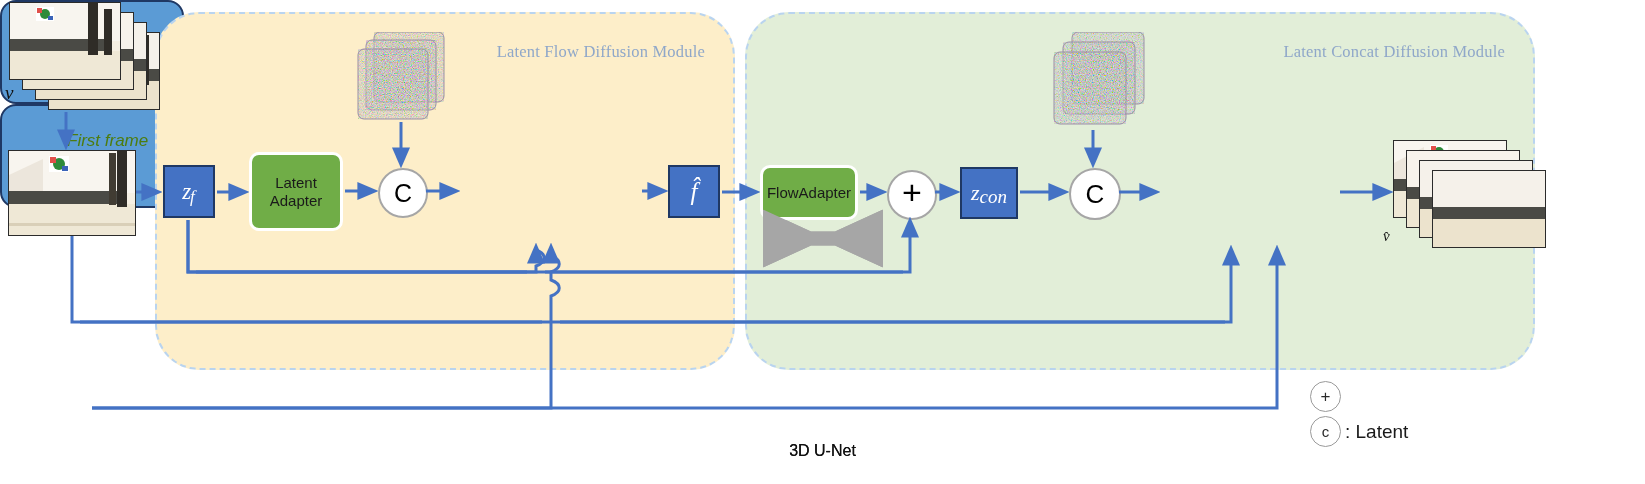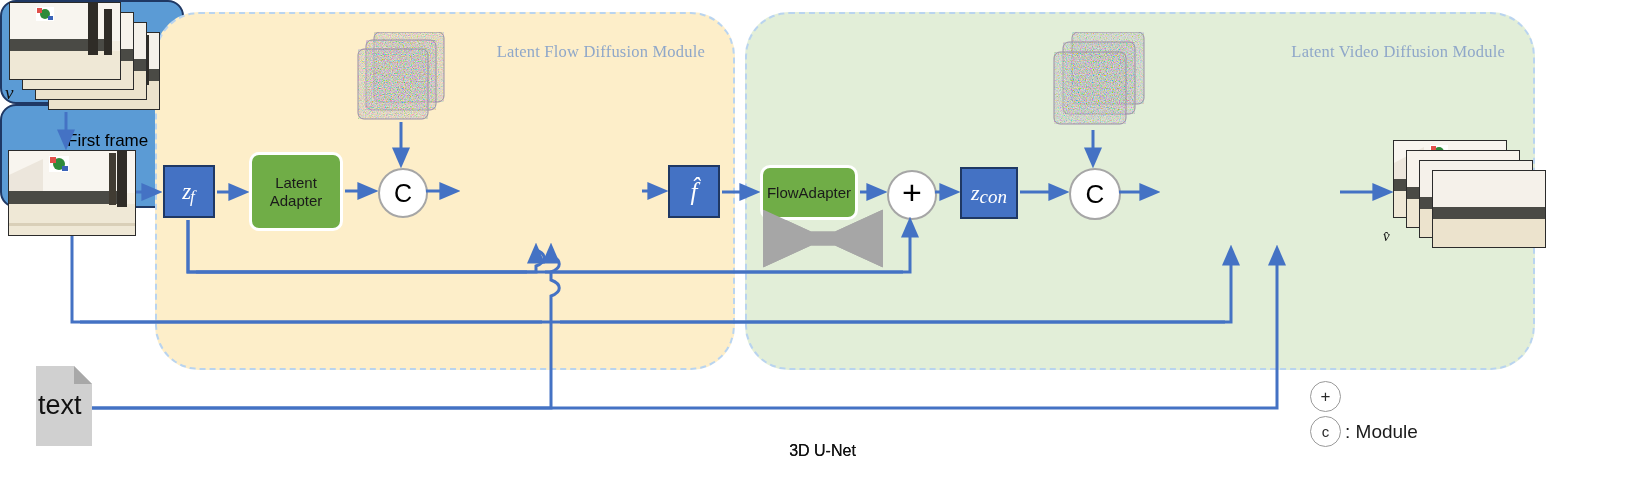--- a/index.html
+++ b/index.html
@@ -60,32 +60,32 @@
   #legend{position:absolute;left:1310px;top:379px;}
   .legend-row{display:flex;align-items:center;height:35px;}
   .legend-sym{width:29px;height:29px;border-radius:50%;border:1.6px solid #9a9a9a;
               background:#fff;display:flex;align-items:center;justify-content:center;
               font-size:17px;color:#2b2b2b;margin-right:4px;flex:0 0 auto;}
   .legend-txt{font-size:19px;color:#1a1a1a;white-space:nowrap;}
 
   
   .mathlbl{position:absolute;font-family:"Liberation Serif",serif;font-style:italic;
            color:#111;}
-  .plain-lbl{position:absolute;font-size:17px;color:#000000;white-space:nowrap;}
+  .plain-lbl{position:absolute;font-size:17px;color:#4d7c0f;white-space:nowrap;font-style:italic;}
 </style>
 </head>
 <body>
 
 <div id="stage">
 
   <div class="module" id="mod-flow">
     <div class="module-label" id="lbl-flow">Latent Flow Diffusion Module</div>
   </div>
   <div class="module" id="mod-video">
-    <div class="module-label" id="lbl-video">Latent Video Diffusion Module</div>
+    <div class="module-label" id="lbl-video">Latent Concat Diffusion Module</div>
   </div>
 
   <div class="photostack" id="in-video" style="left:8px;top:2px;width:150px;height:108px;">
     <div class="frame" style="left:40px;top:30px;width:110px;height:76px;">
       <svg width="110" height="76" viewBox="0 0 110 76">
         <rect width="110" height="76" fill="#f3ece0"></rect>
         <rect y="0" width="110" height="38" fill="#f5f1ea"></rect>
         <rect y="36" width="110" height="12" fill="#4a4a45"></rect>
         <rect y="48" width="110" height="28" fill="#ece3cd"></rect>
         <g fill="#2f2c27">
@@ -277,37 +277,32 @@
       <svg width="112" height="76" viewBox="0 0 112 76">
         <rect width="112" height="76" fill="#f3ece0"></rect>
         <rect y="0" width="112" height="38" fill="#f5f1ea"></rect>
         <rect y="36" width="112" height="12" fill="#4a4a45"></rect>
         <rect y="48" width="112" height="28" fill="#ece3cd"></rect>
       </svg>
     </div>
   </div>
   <div class="mathlbl" style="left:1383px;top:228px;font-size:15px;">v̂</div>
 
-  <div id="textdoc">
-    <div class="doc-body"></div>
-    <div class="doc-fold"></div>
-    <div class="doc-text">text</div>
-  </div>
 
   <div id="legend">
     <div class="legend-row">
       <div class="legend-sym">
         <span>+</span>
       </div>
     </div>
     <div class="legend-row">
       <div class="legend-sym" style="font-size:15px;">
         <span>c</span>
       </div>
-      <div class="legend-txt">: Module</div>
+      <div class="legend-txt">: Latent</div>
     </div>
   </div>
 
   <svg id="wires">
     <defs>
       <marker id="arw" markerWidth="7" markerHeight="7" refX="5.2" refY="3" orient="auto">
         <polygon points="0,0 7,3 0,6" fill="#4472c4"></polygon>
       </marker>
     </defs>
     <g stroke="#4472c4" stroke-width="3" fill="none" marker-end="url(#arw)">

